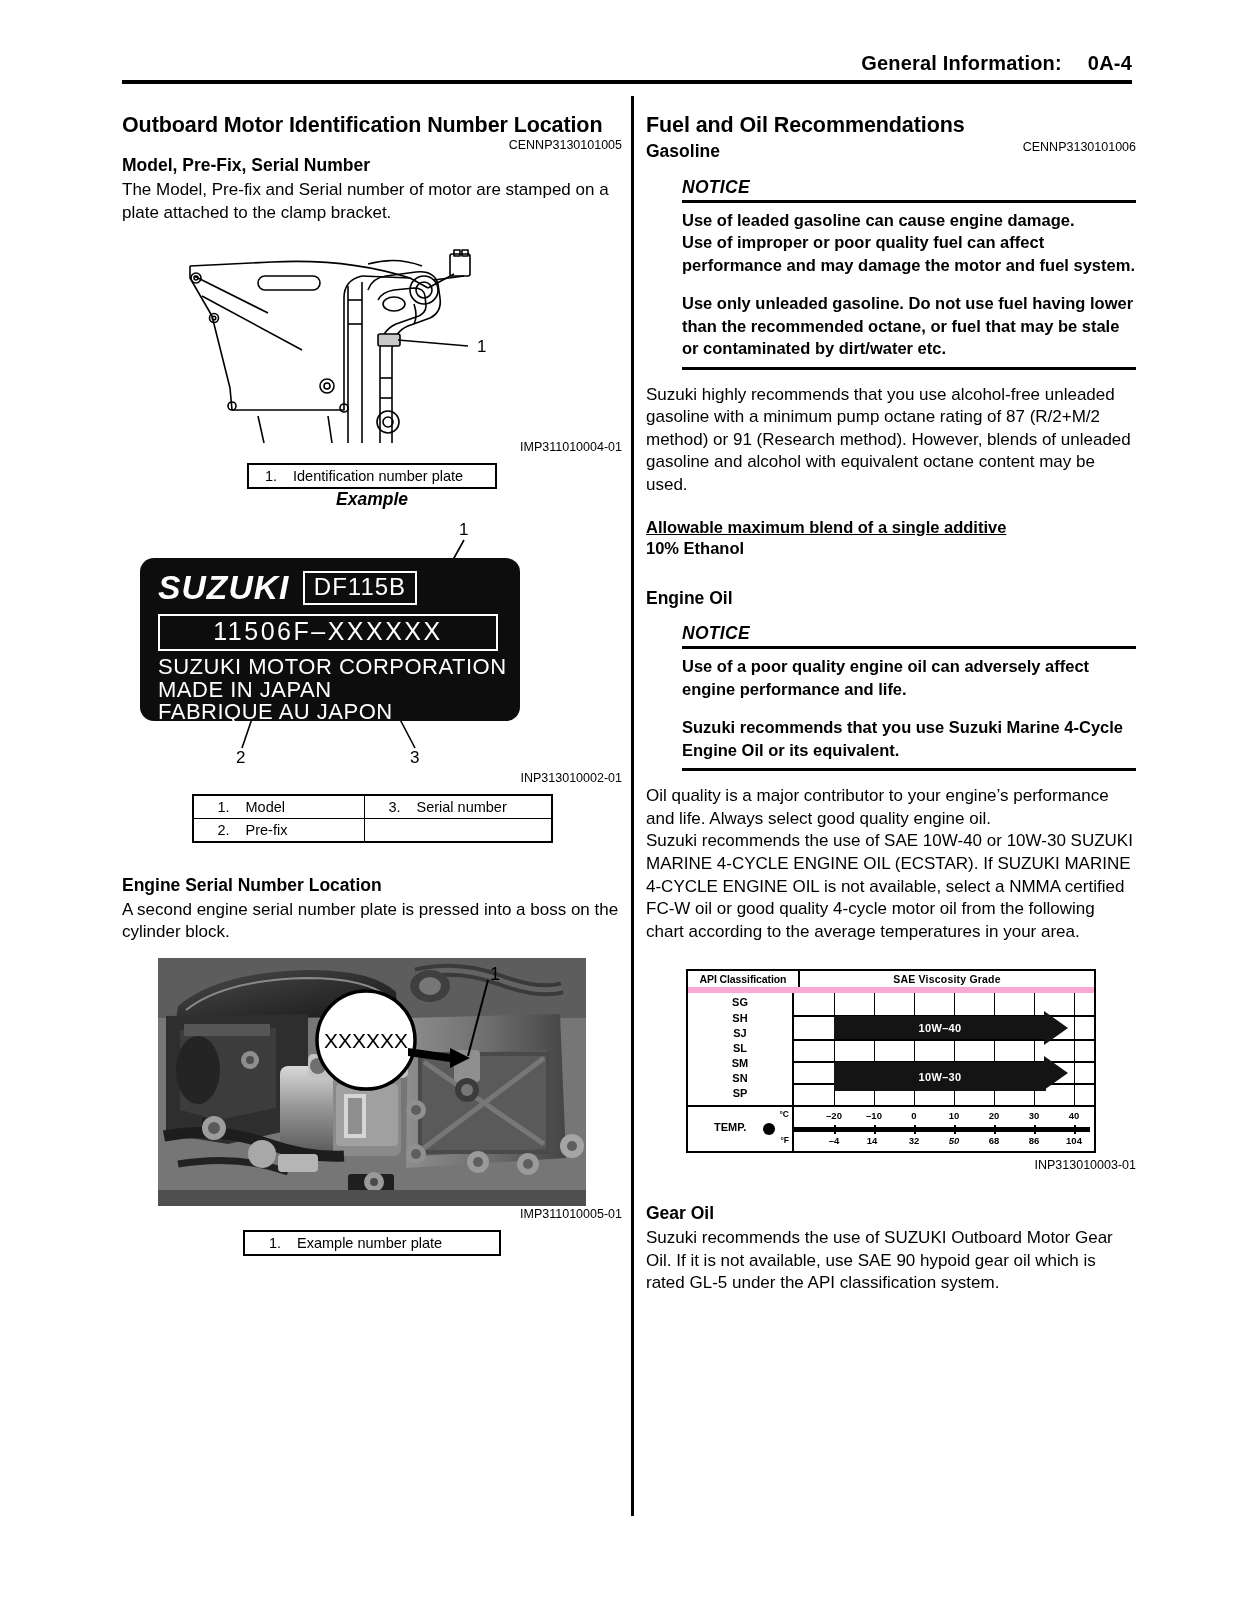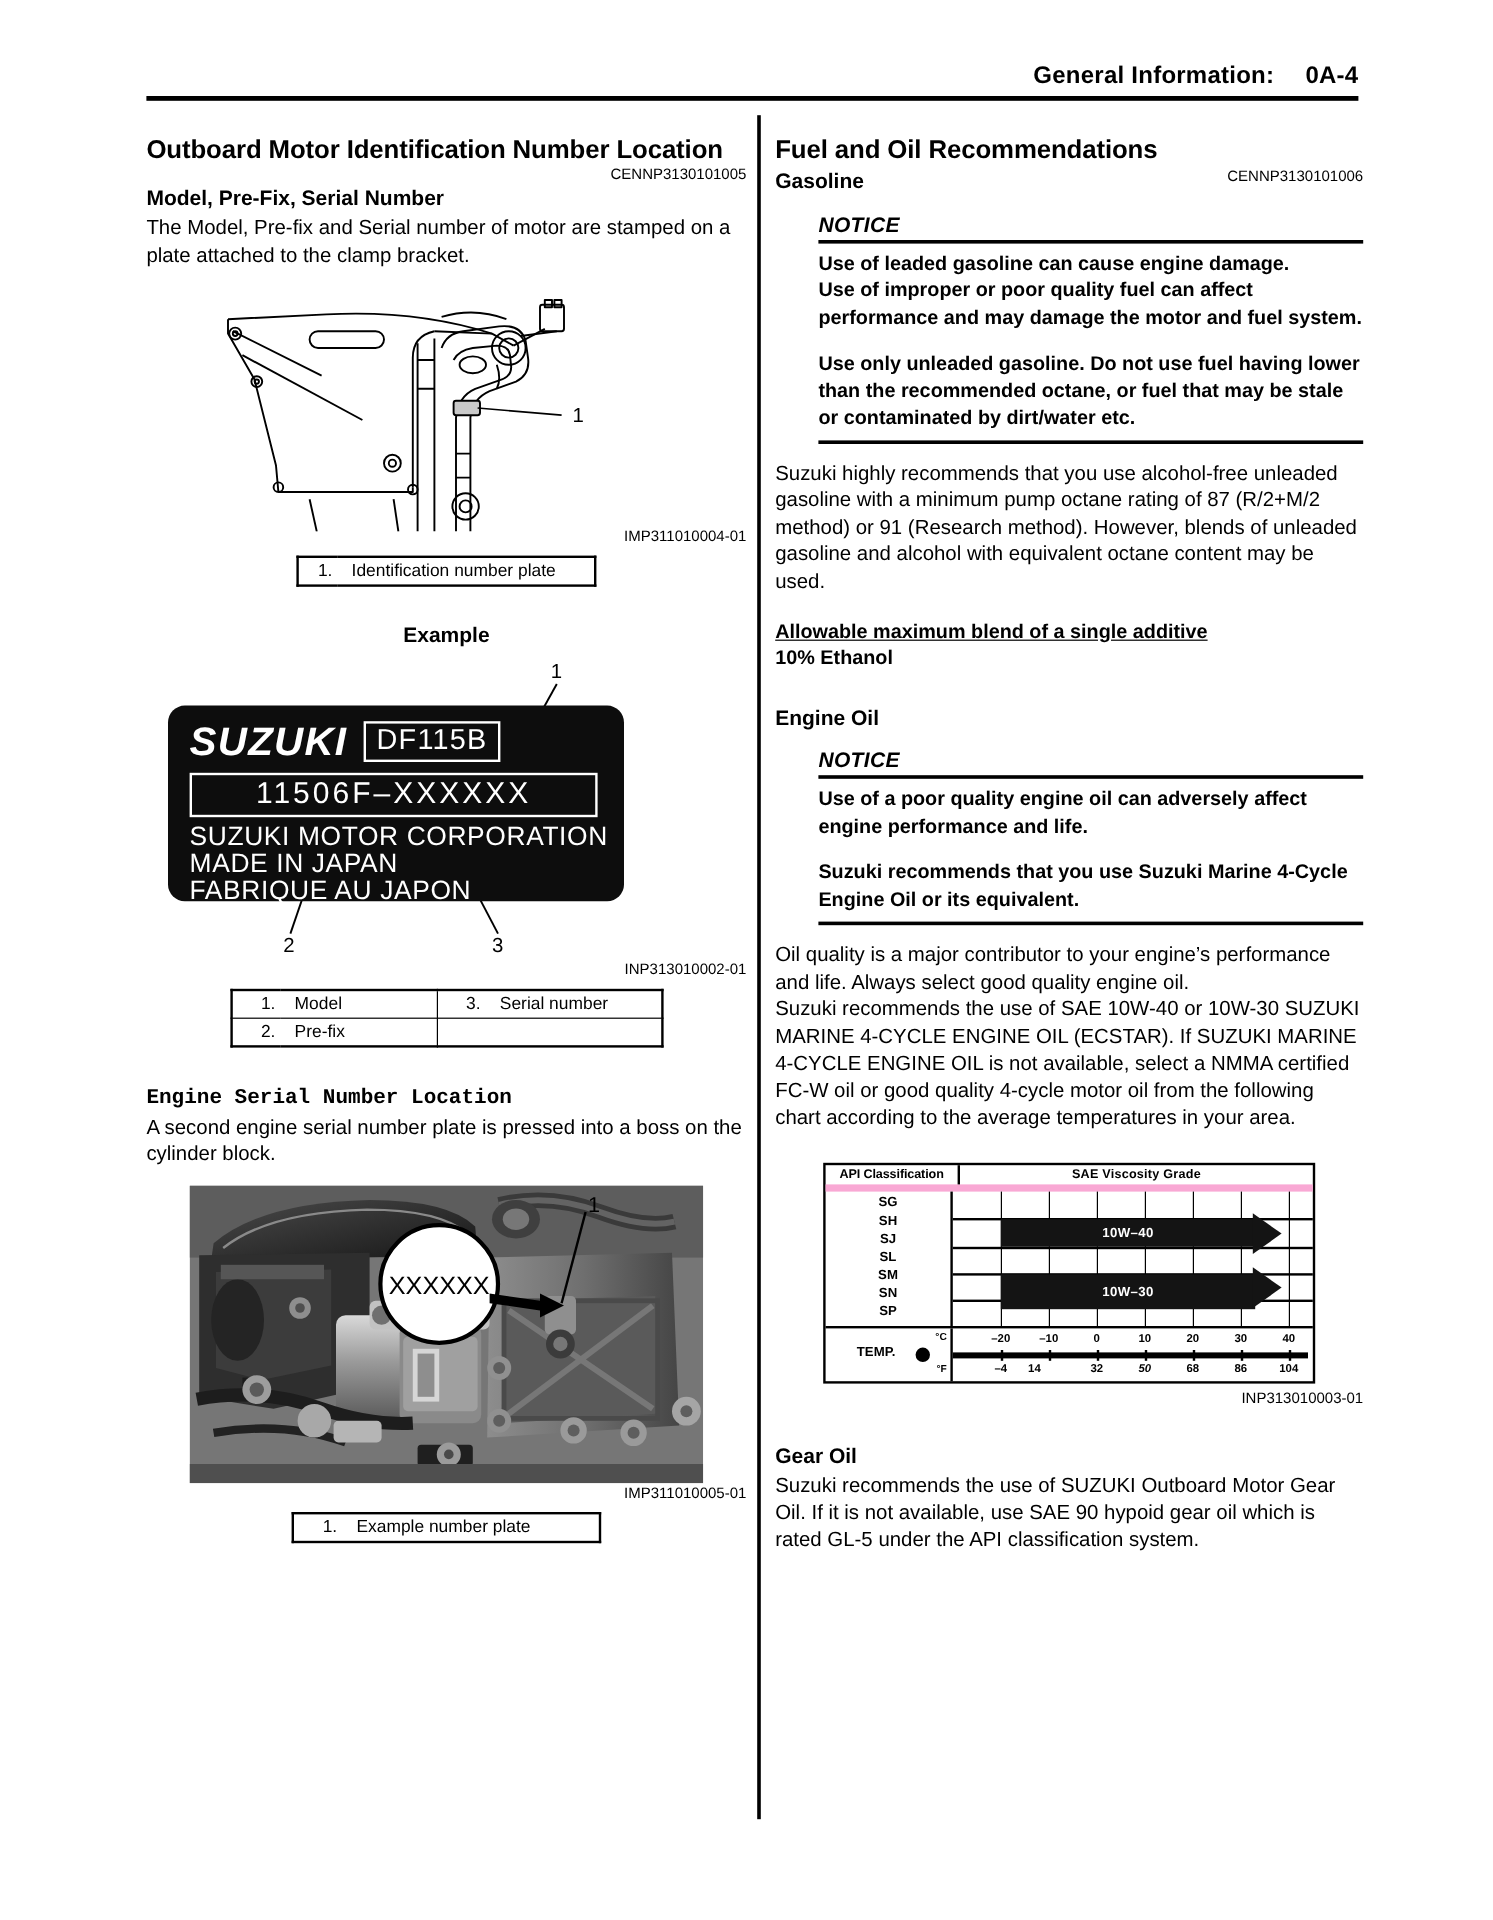--- a/index.html
+++ b/index.html
@@ -450,21 +450,21 @@
       <table class="legend legend-w250">
         <tbody>
             <tr>
           <td class="num">1.</td>
           <td class="lbl">Identification number plate</td>
         </tr>
       </tbody>
         </table>
     </div>
 
-    <div class="caption-center" style="margin-top:30px;">Example</div>
+    <div class="caption-center" style="font-style:italic;">Example</div>
 
     <div class="plate-area" style="margin-top:6px;">
 
       <svg width="500" height="250" viewBox="0 0 500 250" style="position:absolute;left:0;top:0;">
         <line x1="342" y1="24" x2="312" y2="78" stroke="#000" stroke-width="1.6"></line>
         <line x1="120" y1="232" x2="148" y2="150" stroke="#000" stroke-width="1.6"></line>
         <line x1="293" y1="232" x2="250" y2="150" stroke="#000" stroke-width="1.6"></line>
       </svg>
 
       <div class="plate">
@@ -499,21 +499,21 @@
         <tr>
           <td class="num">2.</td>
           <td class="lbl">Pre-fix</td>
           <td class="num"></td>
           <td class="lbl"></td>
         </tr>
       </tbody>
         </table>
     </div>
 
-    <h2 class="sub-title" style="margin-top:32px;font-family:Liberation Mono, monospace;">Engine Serial Number Location</h2>
+    <h2 class="sub-title" style="margin-top:32px;">Engine Serial Number Location</h2>
     <p class="body-text" style="margin-top:2px;">A second engine serial number plate is pressed into a boss on the cylinder block.</p>
 
     <div style="margin-top:14px; position:relative;">
       <svg class="fig-svg" width="428" height="248" viewBox="0 0 428 248">
         <defs>
           <linearGradient id="gMetal" x1="0" y1="0" x2="0" y2="1">
             <stop offset="0%" stop-color="#d9d9d9"></stop>
             <stop offset="45%" stop-color="#9a9a9a"></stop>
             <stop offset="100%" stop-color="#5c5c5c"></stop>
           </linearGradient>
@@ -716,21 +716,21 @@
 
             <div class="vc-c-val" style="left:40px;">–20</div>
             <div class="vc-c-val" style="left:80px;">–10</div>
             <div class="vc-c-val" style="left:120px;">0</div>
             <div class="vc-c-val" style="left:160px;">10</div>
             <div class="vc-c-val" style="left:200px;">20</div>
             <div class="vc-c-val" style="left:240px;">30</div>
             <div class="vc-c-val" style="left:280px;">40</div>
 
             <div class="vc-f-val" style="left:40px;">–4</div>
-            <div class="vc-f-val" style="left:68px;">14</div>
+            <div class="vc-f-val" style="left:78px;">14</div>
             <div class="vc-f-val" style="left:120px;">32</div>
             <div class="vc-f-val" style="left:160px;font-style:italic;">50</div>
             <div class="vc-f-val" style="left:200px;">68</div>
             <div class="vc-f-val" style="left:240px;">86</div>
             <div class="vc-f-val" style="left:280px;">104</div>
           </div>
         </div>
 
       </div>
     </div>

